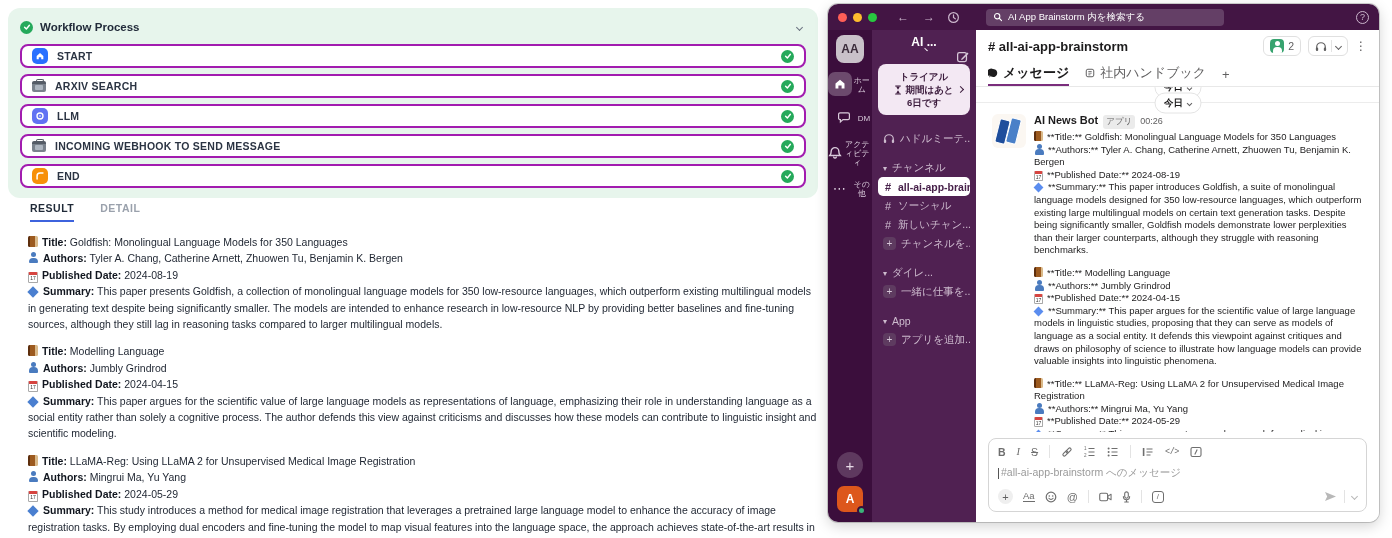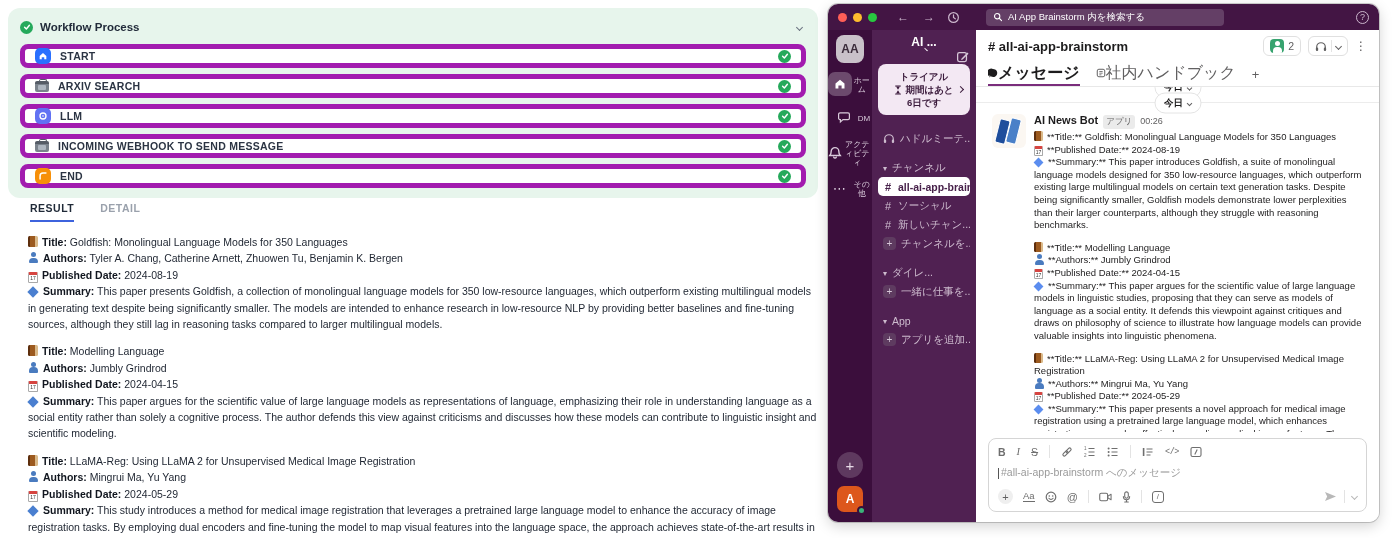--- a/index.html
+++ b/index.html
@@ -9,21 +9,21 @@
 
   
   .left-panel { position:absolute; left:0; top:0; width:828px; height:538px; background:#fff; }
   .wf-card { position:absolute; left:8px; top:8px; width:810px; background:#e7f5ec; border-radius:12px; padding:8px 12px 10px; }
   .wf-header { display:flex; align-items:center; height:22px; }
   .gcheck { width:13px; height:13px; border-radius:50%; background:#25a95b; display:inline-flex; align-items:center; justify-content:center; flex:none; }
   .wf-title { font-size:11.5px; font-weight:bold; color:#222b3a; margin-left:7px; }
   .chev { display:inline-block; width:5px; height:5px; border-right:1.4px solid currentColor; border-bottom:1.4px solid currentColor; transform:rotate(45deg); }
   .chev.right { transform:rotate(-45deg); }
   .wf-header .chev { margin-left:auto; color:#6b7280; margin-right:4px; }
-  .wf-row { display:flex; align-items:center; height:24px; background:#fff; border:5px solid #a21caf; border-radius:8px; margin-top:6px; padding:0 10px; }
+  .wf-row { display:flex; align-items:center; height:24px; background:#fff; border:2px solid #a21caf; border-radius:8px; margin-top:6px; padding:0 10px; }
   .step-icon { width:16px; height:16px; border-radius:5px; display:inline-flex; align-items:center; justify-content:center; flex:none; }
   .step-icon.blue { background:#2970ff; }
   .step-icon.indigo { background:#6172f3; }
   .step-icon.orange { background:#f79009; }
   .toolbox { width:14px; height:11px; background:#7a828c; border-top:3px solid #555c66; border-radius:2px; position:relative; flex:none; }
   .toolbox::before { content:""; position:absolute; left:3px; top:1px; width:8px; height:5px; background:#aeb6c0; border-radius:1px; }
   .toolbox::after { content:""; position:absolute; left:4px; top:-5px; width:6px; height:3px; border:1.4px solid #555c66; border-bottom:none; border-radius:2px 2px 0 0; }
   .step-label { font-size:10.5px; font-weight:bold; color:#2b3443; letter-spacing:.25px; margin-left:9px; }
   .wf-row .gcheck { margin-left:auto; }
   .result-tabs { position:absolute; left:30px; top:202px; display:flex; gap:26px; }
@@ -85,21 +85,21 @@
   .ch-name { font-size:13px; font-weight:bold; color:#1d1c1d; }
   .ch-right { margin-left:auto; display:flex; align-items:center; gap:7px; color:#616061; }
   .pill { height:20px; border:1px solid #e0e0e0; border-radius:6px; display:flex; align-items:center; padding:0 6px; gap:4px; }
   .green-av { position:relative; width:14px; height:14px; border-radius:4px; background:#37a36f; overflow:hidden; }
   .green-av::before { content:""; position:absolute; left:4.5px; top:2px; width:5px; height:5px; border-radius:50%; background:#fff; }
   .green-av::after { content:""; position:absolute; left:2.5px; top:8px; width:9px; height:6px; border-radius:4px 4px 0 0; background:#fff; }
   .cnt { font-size:10.5px; }
   .mini-sep { width:1px; height:12px; background:#e3e3e3; }
   .kebab { font-size:12px; font-family:"DejaVu Sans",sans-serif; }
   .tabbar { height:25px; border-bottom:1px solid #e8e8e8; display:flex; align-items:stretch; padding:0 12px; gap:16px; flex:none; }
-  .tab2 { display:flex; align-items:center; font-size:16px; color:#616061; border-bottom:2px solid transparent; }
+  .tab2 { display:flex; align-items:center; gap:5px; font-size:13px; color:#616061; border-bottom:2px solid transparent; }
   .tab2.active { color:#1d1c1d; font-weight:bold; border-bottom-color:#7a2d7c; }
   .tab-plus { display:flex; align-items:center; font-size:13px; color:#616061; }
 
   .messages { flex:1; position:relative; overflow:hidden; min-height:0; }
   .pill-date { background:#fff; border:1px solid #e4e4e4; border-radius:999px; padding:3px 9px; font-size:9.5px; font-weight:bold; color:#1d1c1d; display:inline-flex; align-items:center; gap:4px; }
   .pill-date .chev { width:4px; height:4px; color:#616061; }
   .pill-partial { position:absolute; top:-10px; left:50%; transform:translateX(-50%); }
   .day-divider { position:relative; margin-top:15px; border-top:1px solid #ececec; height:0; }
   .day-divider .pill-date { position:absolute; left:50%; top:0; transform:translate(-50%,-50%); }
   .msg { display:flex; padding:11px 16px 0; gap:8px; }
@@ -448,20 +448,21 @@
             <div class="msg-content">
               <div class="msg-head">
                 <span class="sender">AI News Bot</span>
                 <span class="badge">アプリ</span>
                 <span class="time">00:26</span>
               </div>
               <div class="msg-body">
 
                 <div class="mblock">
                   <div><span class="ic ic-book"></span><span>**Title:**</span> <span>Goldfish: Monolingual Language Models for 350 Languages</span></div>
+                  <div><span class="ic ic-person"></span><span>**Authors:**</span> <span>Tyler A. Chang, Catherine Arnett, Zhuowen Tu, Benjamin K. Bergen</span></div>
                   <div><span class="ic ic-cal"><i class="cal-num">17</i></span><span>**Published Date:**</span> <span>2024-08-19</span></div>
                   <div><span class="ic ic-diamond"></span><span>**Summary:**</span> <span>This paper introduces Goldfish, a suite of monolingual language models designed for 350 low-resource languages, which outperform existing large multilingual models on certain text generation tasks. Despite being significantly smaller, Goldfish models demonstrate lower perplexities than their larger counterparts, although they struggle with reasoning benchmarks.</span></div>
                 </div>
 
                 <div class="mblock">
                   <div><span class="ic ic-book"></span><span>**Title:**</span> <span>Modelling Language</span></div>
                   <div><span class="ic ic-person"></span><span>**Authors:**</span> <span>Jumbly Grindrod</span></div>
                   <div><span class="ic ic-cal"><i class="cal-num">17</i></span><span>**Published Date:**</span> <span>2024-04-15</span></div>
                   <div><span class="ic ic-diamond"></span><span>**Summary:**</span> <span>This paper argues for the scientific value of large language models in linguistic studies, proposing that they can serve as models of language as a social entity. It defends this viewpoint against critiques and draws on philosophy of science to illustrate how language models can provide valuable insights into linguistic phenomena.</span></div>
                 </div>

